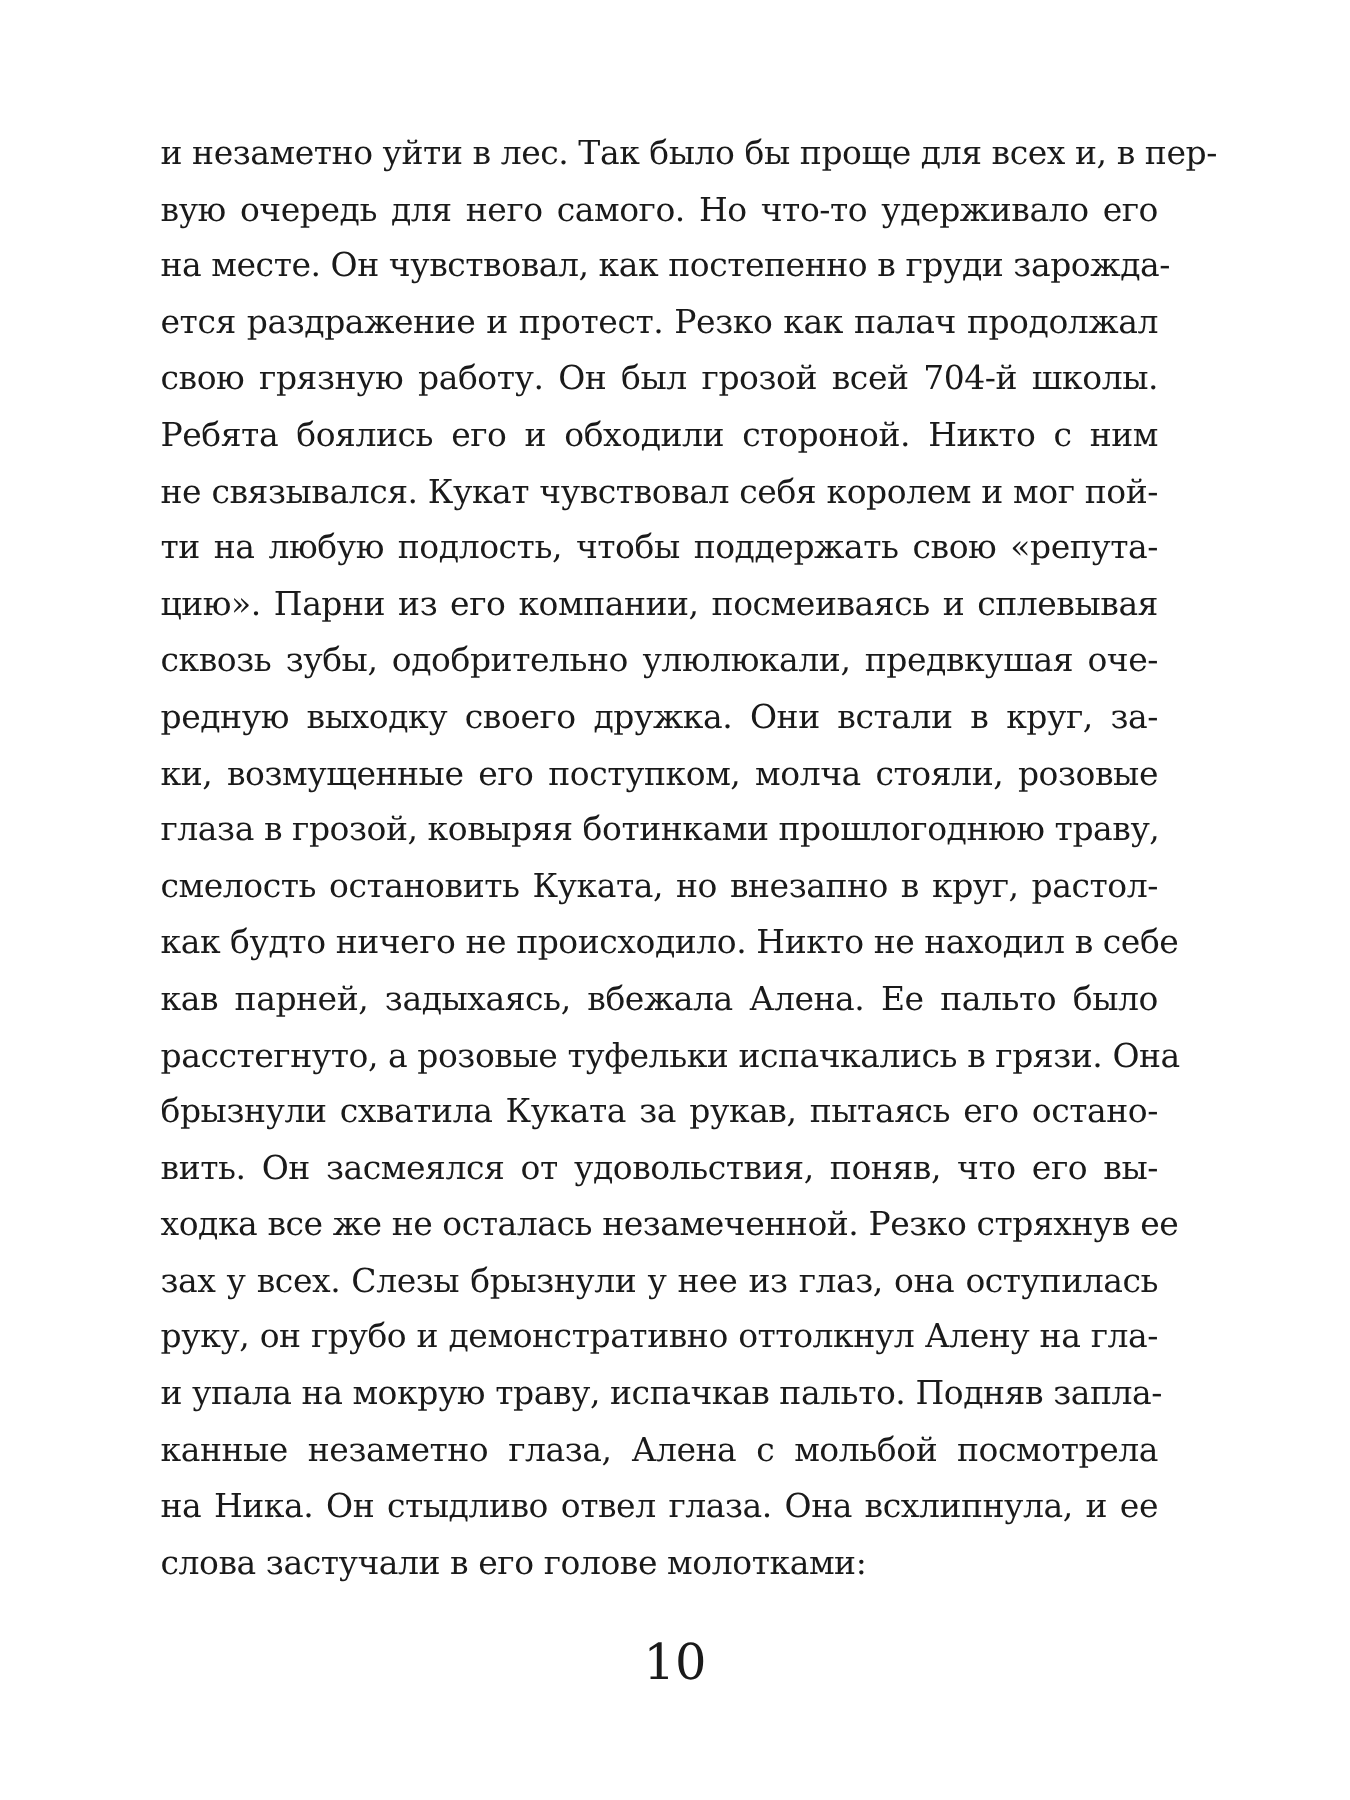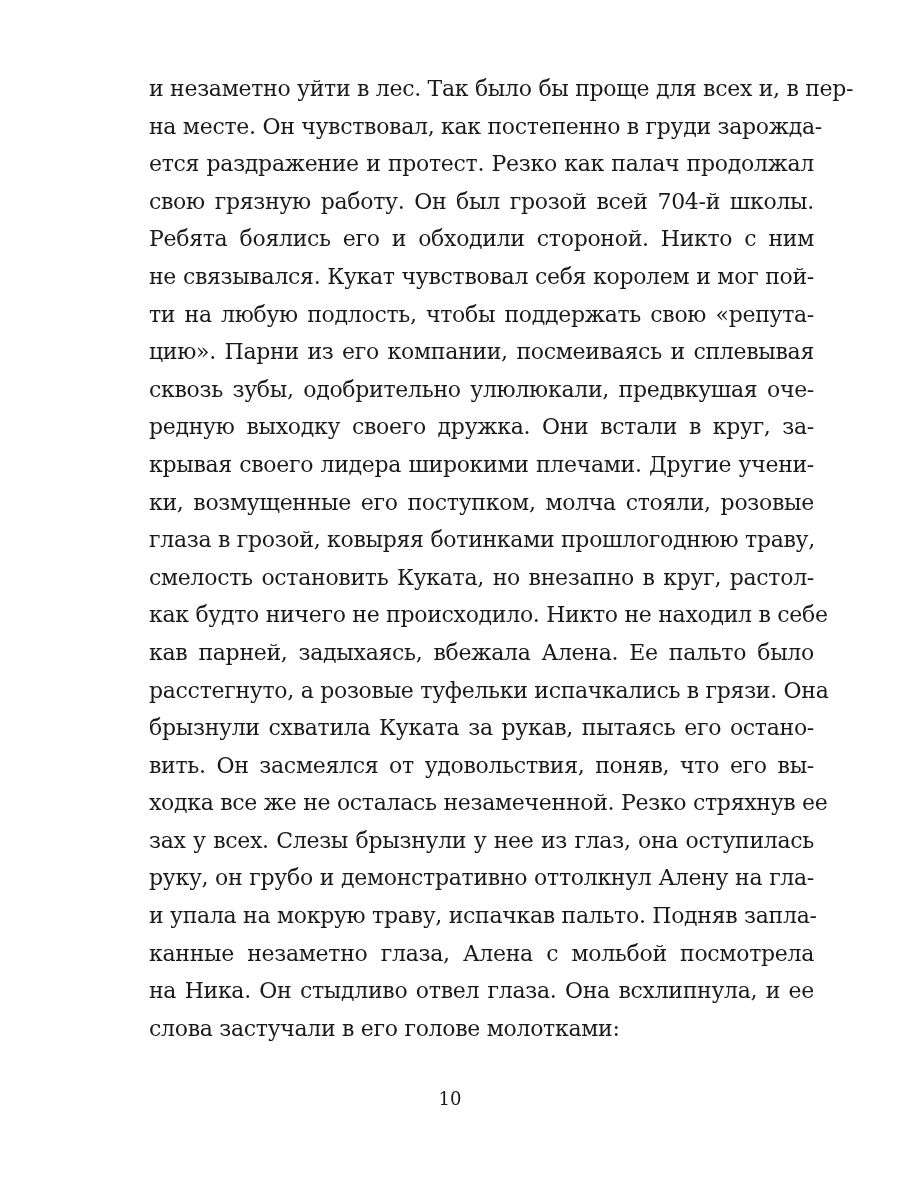--- a/index.html
+++ b/index.html
@@ -7,61 +7,60 @@
     width: 900px; height: 1200px;
     background: #ffffff;
     position: relative;
     overflow: hidden;
     font-family: "DejaVu Serif", "Liberation Serif", serif;
     color: #1a1a1a;
   }
   .page {
     position: absolute;
     left: 107px;
-    top: 70px;
+    top: 84px;
     width: 665px;
-    margin-left: 42px;
   }
   .line {
     display: block;
     height: 37.6px;
     line-height: 37.6px;
     font-size: 22px;
     white-space: nowrap;
     text-align: justify;
     text-align-last: justify;
     letter-spacing: -0.3px;
   }
   .line.last {
     text-align-last: left;
   }
   .page-number {
     position: absolute;
     left: 0; right: 0;
     top: 1088px;
     text-align: center;
-    font-size: 18px;
+    font-size: 33px;
     color: #1a1a1a;
   }
 </style>
 </head>
 <body>
 
 <div class="page">
   <span class="line">и незаметно уйти в лес. Так было бы проще для всех и, в пер-</span>
+  <span class="line">вую очередь для него самого. Но что-то удерживало его</span>
   <span class="line">на месте. Он чувствовал, как постепенно в груди зарожда-</span>
   <span class="line">ется раздражение и протест. Резко как палач продолжал</span>
   <span class="line">свою грязную работу. Он был грозой всей 704-й школы.</span>
   <span class="line">Ребята боялись его и обходили стороной. Никто с ним</span>
   <span class="line">не связывался. Кукат чувствовал себя королем и мог пой-</span>
   <span class="line">ти на любую подлость, чтобы поддержать свою «репута-</span>
   <span class="line">цию». Парни из его компании, посмеиваясь и сплевывая</span>
   <span class="line">сквозь зубы, одобрительно улюлюкали, предвкушая оче-</span>
   <span class="line">редную выходку своего дружка. Они встали в круг, за-</span>
-  <span class="line">крывая своего лидера широкими плечами. Другие учени-</span>
   <span class="line">ки, возмущенные его поступком, молча стояли, розовые</span>
   <span class="line">глаза в грозой, ковыряя ботинками прошлогоднюю траву,</span>
   <span class="line">смелость остановить Куката, но внезапно в круг, растол-</span>
   <span class="line">как будто ничего не происходило. Никто не находил в себе</span>
   <span class="line">кав парней, задыхаясь, вбежала Алена. Ее пальто было</span>
   <span class="line">расстегнуто, а розовые туфельки испачкались в грязи. Она</span>
   <span class="line">брызнули схватила Куката за рукав, пытаясь его остано-</span>
   <span class="line">вить. Он засмеялся от удовольствия, поняв, что его вы-</span>
   <span class="line">ходка все же не осталась незамеченной. Резко стряхнув ее</span>
   <span class="line">зах у всех. Слезы брызнули у нее из глаз, она оступилась</span>

